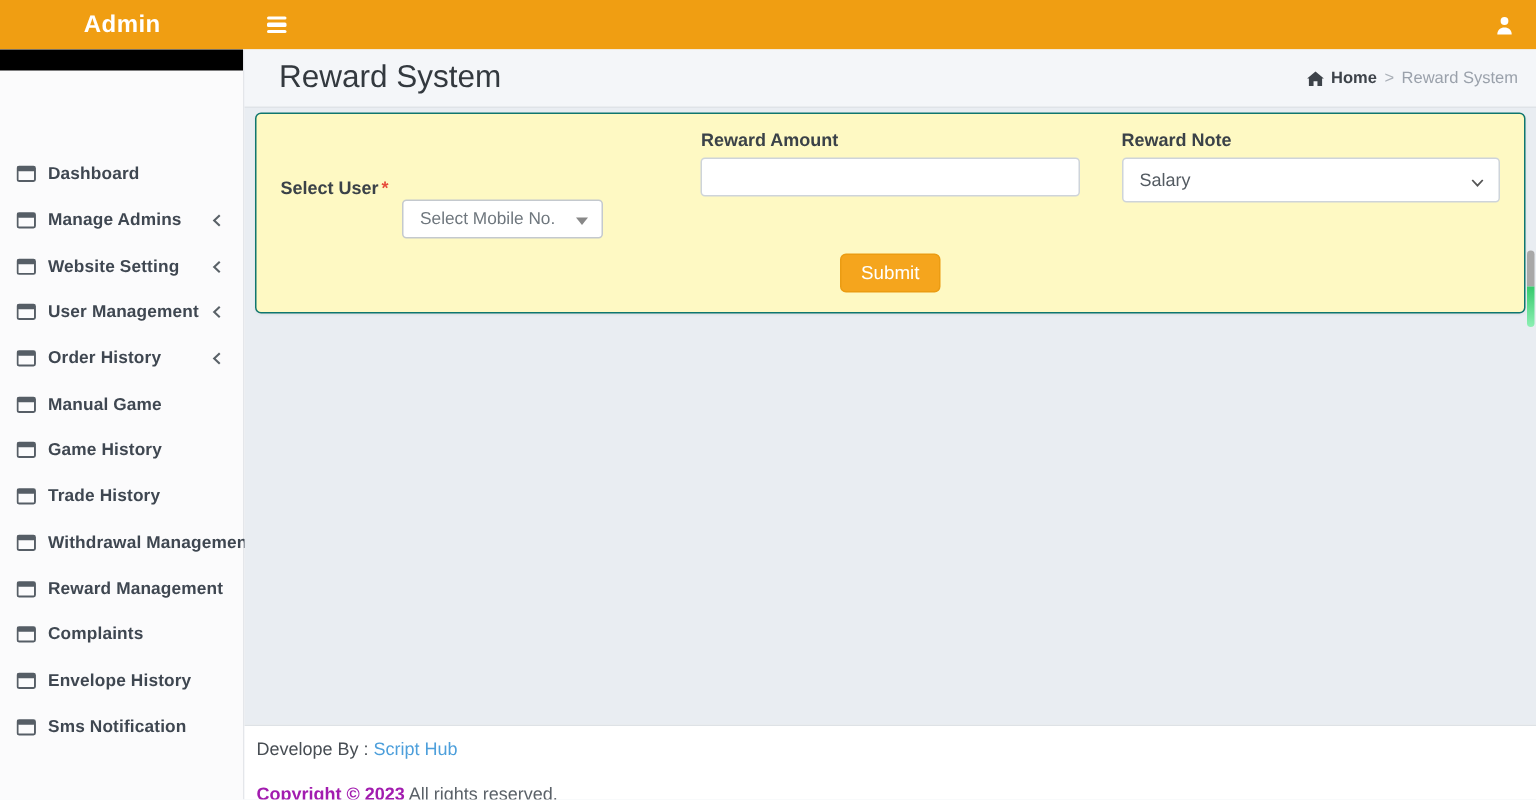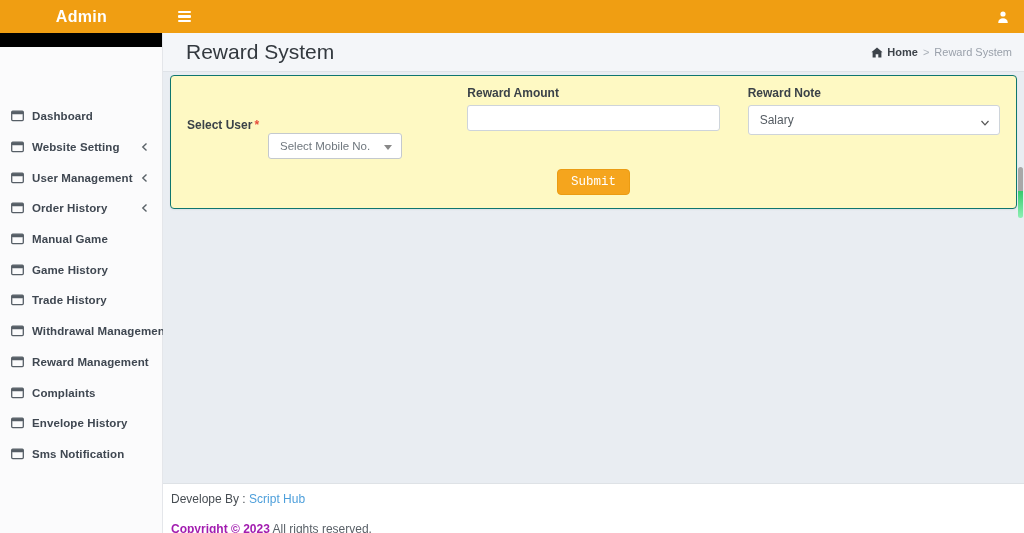--- a/index.html
+++ b/index.html
@@ -56,21 +56,21 @@
   .text-input { width:100%; height:26px; border:1px solid #ced4da; border-radius:3px; padding:0 8px;
     font-size:12px; color:#495057; background:#fff; }
 
   .note-select { width:100%; height:30px; border:1px solid #ced4da; border-radius:3px; background:#fff;
     display:flex; align-items:center; padding:0 24px 0 11px; position:relative; cursor:pointer; }
   .note-text { font-size:12px; color:#545b62; }
   .note-chevron { position:absolute; right:9px; top:8px; color:#555; }
 
   .submit-row { text-align:center; margin-top:10px; }
   .submit-btn { background:#f5a51d; color:#fff; border:1px solid #eb9c13; border-radius:4px;
-    font-size:12.5px; padding:5px 13px; cursor:pointer; font-family:Liberation Mono, monospace; }
+    font-size:12.5px; padding:5px 13px; cursor:pointer; font-family:Liberation Sans, sans-serif; }
 
   .content-spacer { flex:1; }
 
   .footer { background:#fff; border-top:1px solid #dee2e6; height:50px; padding:8px 10px 0 8px; font-size:12px; }
   .footer-line1 { color:#474d53; margin-bottom:16px; }
   .footer-link { color:#4d9fdb; text-decoration:none; cursor:pointer; }
   .footer-line2 { color:#5a6168; }
   .footer-bold { font-weight:700; color:#a21caf; }
 
   
@@ -106,20 +106,34 @@
       <a class="nav-item">
         <span class="nav-icon">
           <svg width="13" height="12" viewBox="0 0 13 12">
               <rect x="0.7" y="1.2" width="11.6" height="9.4" rx="1" fill="none" stroke="#565e66" stroke-width="1.3"></rect>
               <rect x="0.7" y="1.2" width="11.6" height="3" rx="1" fill="#565e66"></rect>
             </svg>
         </span>
         <span class="nav-label">Dashboard</span>
       </a>
 
+      <a class="nav-item">
+        <span class="nav-icon">
+          <svg width="13" height="12" viewBox="0 0 13 12">
+              <rect x="0.7" y="1.2" width="11.6" height="9.4" rx="1" fill="none" stroke="#565e66" stroke-width="1.3"></rect>
+              <rect x="0.7" y="1.2" width="11.6" height="3" rx="1" fill="#565e66"></rect>
+            </svg>
+        </span>
+        <span class="nav-label">Manage Admins</span>
+        <span class="nav-chevron">
+          <svg width="7" height="10" viewBox="0 0 7 10">
+              <polyline points="5.5,1.5 1.8,5 5.5,8.5" fill="none" stroke="#5a6268" stroke-width="1.4"></polyline>
+            </svg>
+        </span>
+      </a>
 
       <a class="nav-item">
         <span class="nav-icon">
           <svg width="13" height="12" viewBox="0 0 13 12">
               <rect x="0.7" y="1.2" width="11.6" height="9.4" rx="1" fill="none" stroke="#565e66" stroke-width="1.3"></rect>
               <rect x="0.7" y="1.2" width="11.6" height="3" rx="1" fill="#565e66"></rect>
             </svg>
         </span>
         <span class="nav-label">Website Setting</span>
         <span class="nav-chevron">

